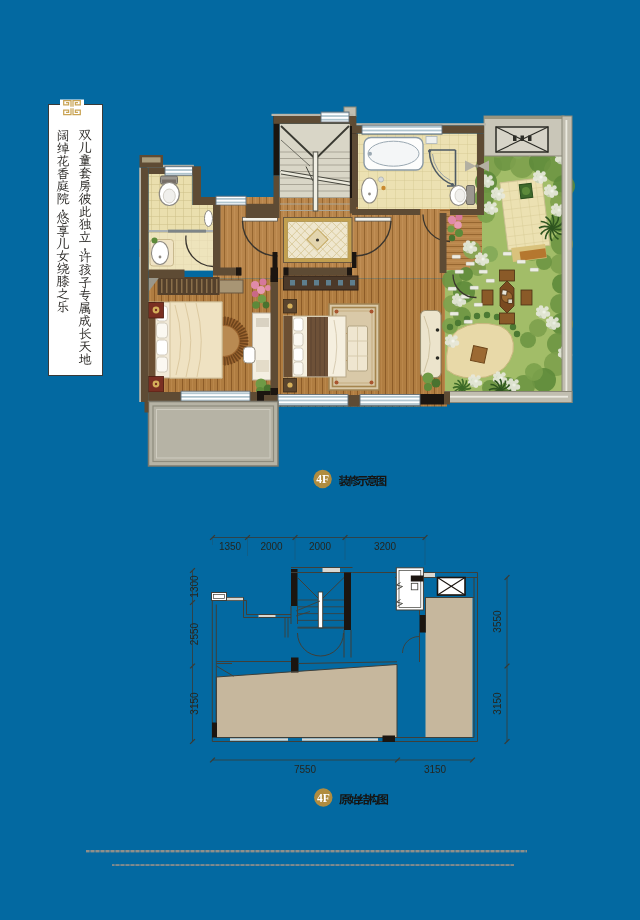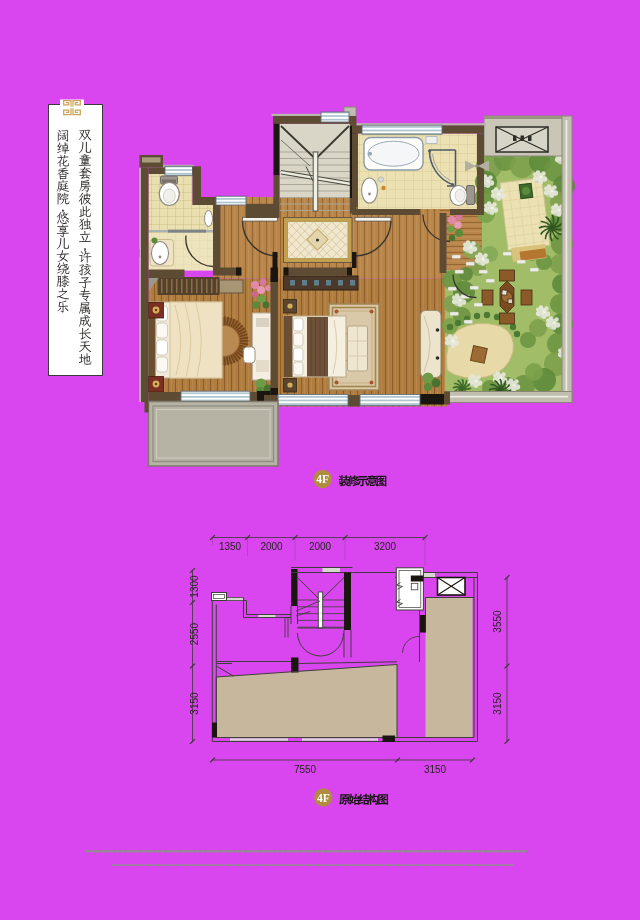--- a/index.html
+++ b/index.html
@@ -1,14 +1,14 @@
 <!DOCTYPE html>
 <html><head><meta charset="utf-8"><style>
 html,body{margin:0;padding:0;background:#ffffff;}
-#page{position:relative;width:640px;height:920px;background:#d946ef;overflow:hidden;font-family:"Liberation Sans",sans-serif;}
+#page{position:relative;width:640px;height:920px;background:#0369a1;overflow:hidden;font-family:"Liberation Sans",sans-serif;}
 </style></head><body>
 <div id="page">
 <svg width="640" height="920" viewBox="0 0 640 920">
 <defs>
 <pattern id="wd" width="7" height="40" patternUnits="userSpaceOnUse">
   <rect width="7" height="40" fill="#b07d41"></rect>
   <rect width="1" height="40" fill="#8d5c28"></rect>
   <rect x="3.2" width="0.8" height="40" fill="#c28f51" opacity="0.7"></rect>
 </pattern>
 <pattern id="wd2" width="7" height="40" patternUnits="userSpaceOnUse">

